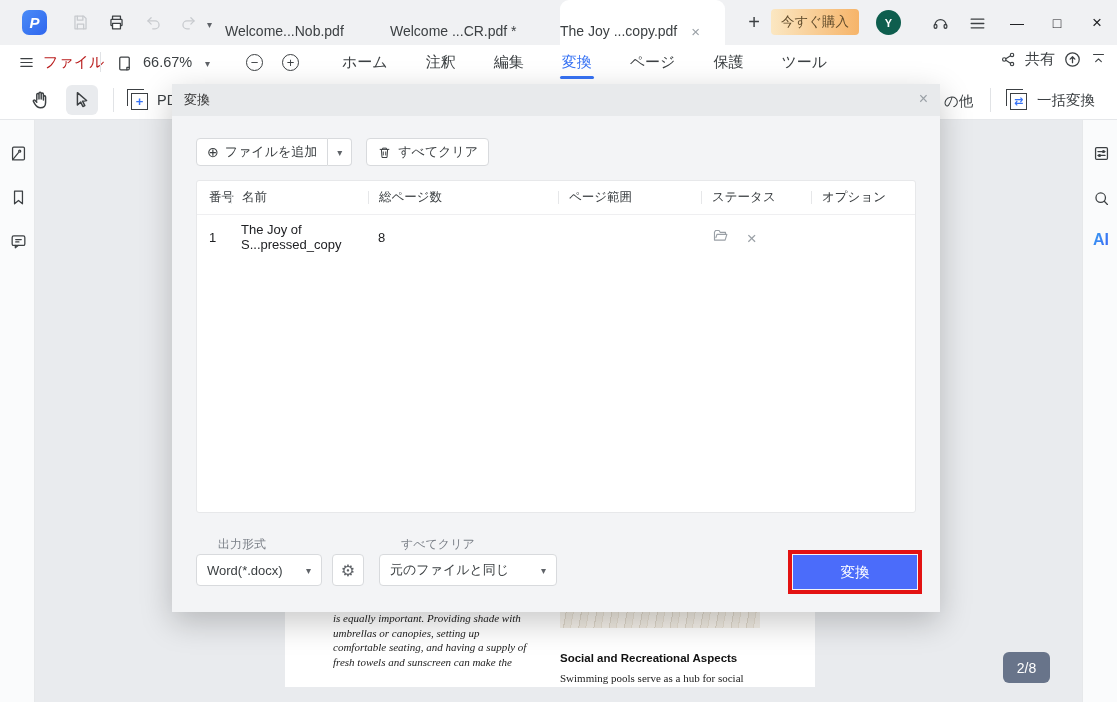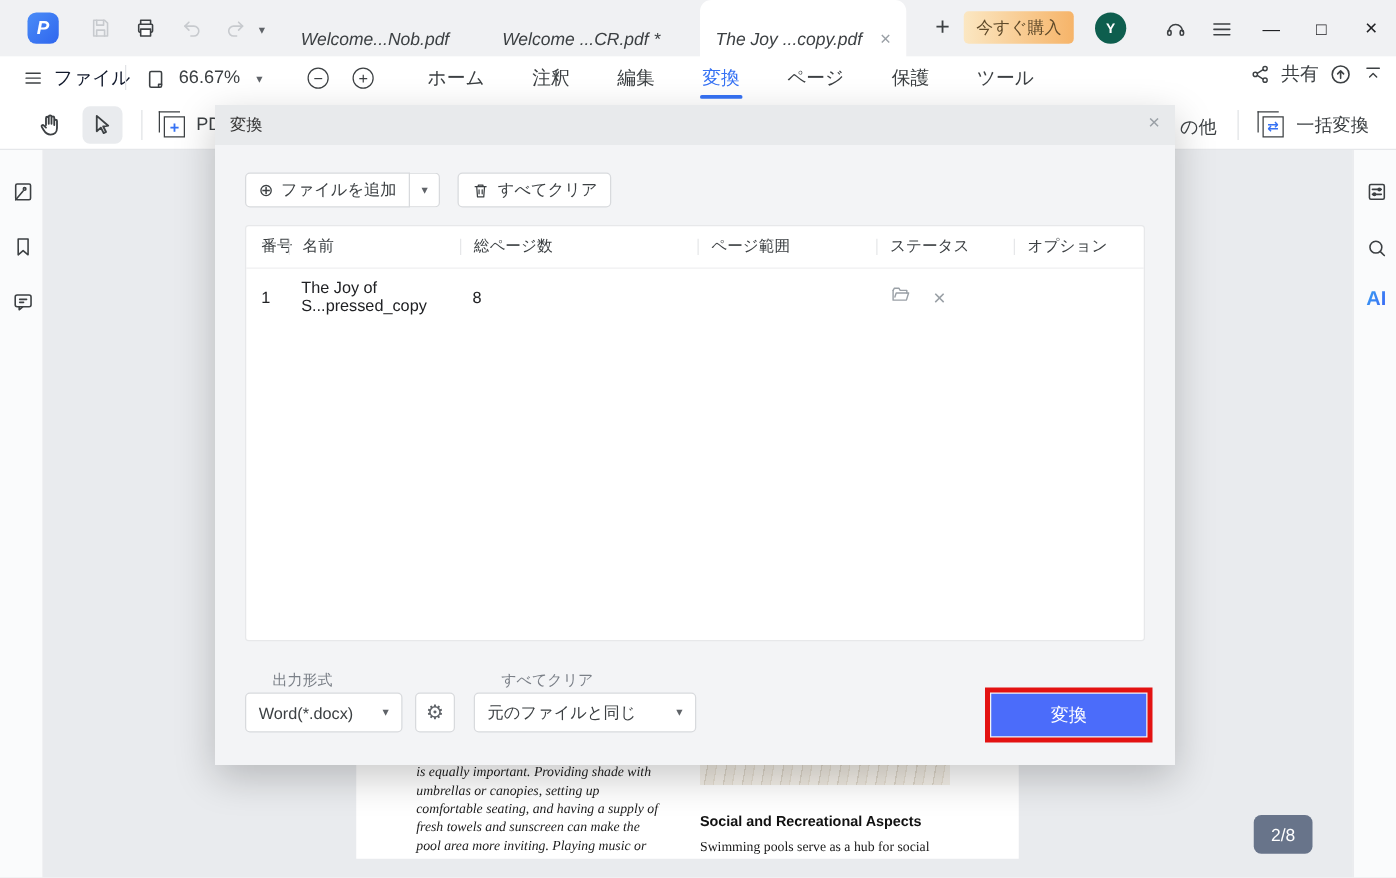--- a/index.html
+++ b/index.html
@@ -5,31 +5,31 @@
   * { margin:0; padding:0; box-sizing:border-box; }
   html,body { width:1117px; height:702px; overflow:hidden; }
   body { font-family:"Liberation Sans","DejaVu Sans",sans-serif; color:#3c4043; background:#e9ebee; position:relative; }
   .abs { position:absolute; }
 
   
   .titlebar { left:0; top:0; width:1117px; height:45px; background:#f0f1f3; }
   .applogo { left:22px; top:10px; width:25px; height:25px; border-radius:7px; background:linear-gradient(135deg,#4a8cf7,#2f66ee); color:#fff; font-weight:bold; font-style:italic; font-size:15px; display:flex; align-items:center; justify-content:center; }
   .tb-ic { top:12px; width:20px; height:20px; display:flex; align-items:center; justify-content:center; }
   .tb-ic svg { width:19px; height:19px; }
-  .doc-tab { top:0; height:62px; display:flex; align-items:center; justify-content:center; font-size:14px; color:#3c4043;font-style:italic; }
+  .doc-tab { top:0; height:62px; display:flex; align-items:center; font-size:14px; color:#3c4043; }
   .doc-tab.active { background:#ffffff; border-radius:9px 9px 0 0; }
   .tab-close { color:#9aa0a6; font-size:15px; margin-left:14px; cursor:default; }
   .newtab { left:742px; top:10px; width:24px; height:24px; font-size:20px; color:#3c4043; display:flex; align-items:center; justify-content:center; }
   .buybtn { left:771px; top:9px; width:88px; height:26px; border-radius:4px; background:linear-gradient(90deg,#fbe7c2,#f6b469); color:#5f4a2a; font-size:13.5px; display:flex; align-items:center; justify-content:center; }
   .avatar { left:876px; top:10px; width:25px; height:25px; border-radius:50%; background:#0e5e4e; color:#fff; font-size:11px; font-weight:bold; display:flex; align-items:center; justify-content:center; }
   .winctl { top:12px; width:22px; height:22px; display:flex; align-items:center; justify-content:center; font-size:14px; color:#202124; }
 
   
   .menubar { left:0; top:45px; width:1117px; height:35px; background:#fff; }
-  .filemenu { left:18px; top:53px; display:flex; align-items:center; gap:8px; font-size:15px; color:#0f172a; }
+  .filemenu { left:18px; top:53px; display:flex; align-items:center; gap:8px; font-size:15px; color:#b91c1c; }
   .vdiv { width:1px; background:#e1e3e6; }
   .zoomval { left:143px; top:54px; font-size:14.5px; color:#3c4043; }
   .caret { color:#5f6368; font-size:10px; }
   .circle-ic { border:1.5px solid #3c4043; border-radius:50%; width:17px; height:17px; display:flex; align-items:center; justify-content:center; font-size:13px; color:#3c4043; line-height:1; }
   .ribbon { left:340px; top:45px; height:35px; display:flex; gap:34px; align-items:center; font-size:15px; }
   .ribbon .rtab { color:#3c4043; padding:0 2px; height:35px; display:flex; align-items:center; position:relative; }
   .ribbon .rtab.active { color:#3672f4; }
   .ribbon .rtab.active::after { content:""; position:absolute; left:0; right:0; bottom:1px; height:3px; background:#3672f4; border-radius:2px; }
   .share-group { left:1000px; top:50px; display:flex; align-items:center; gap:8px; font-size:15px; color:#3c4043; }
 
@@ -264,21 +264,20 @@
     <span class="ai-label">AI</span>
   </div>
 </div>
 
 <div class="abs pdfpage"></div>
 <div class="abs doc-left">
   <div>is equally important. Providing shade with</div>
   <div>umbrellas or canopies, setting up</div>
   <div>comfortable seating, and having a supply of</div>
   <div>fresh towels and sunscreen can make the</div>
-  <div>pool area more inviting. Playing music or</div>
 </div>
 <div class="abs woodimg"></div>
 <div class="abs doc-h">Social and Recreational Aspects</div>
 <div class="abs doc-t">Swimming pools serve as a hub for social</div>
 <div class="abs pagebadge">2/8</div>
 
 <div class="abs dialog">
   <div class="dlg-head">
     <span>変換</span>
     <span class="dlg-close">×</span>

